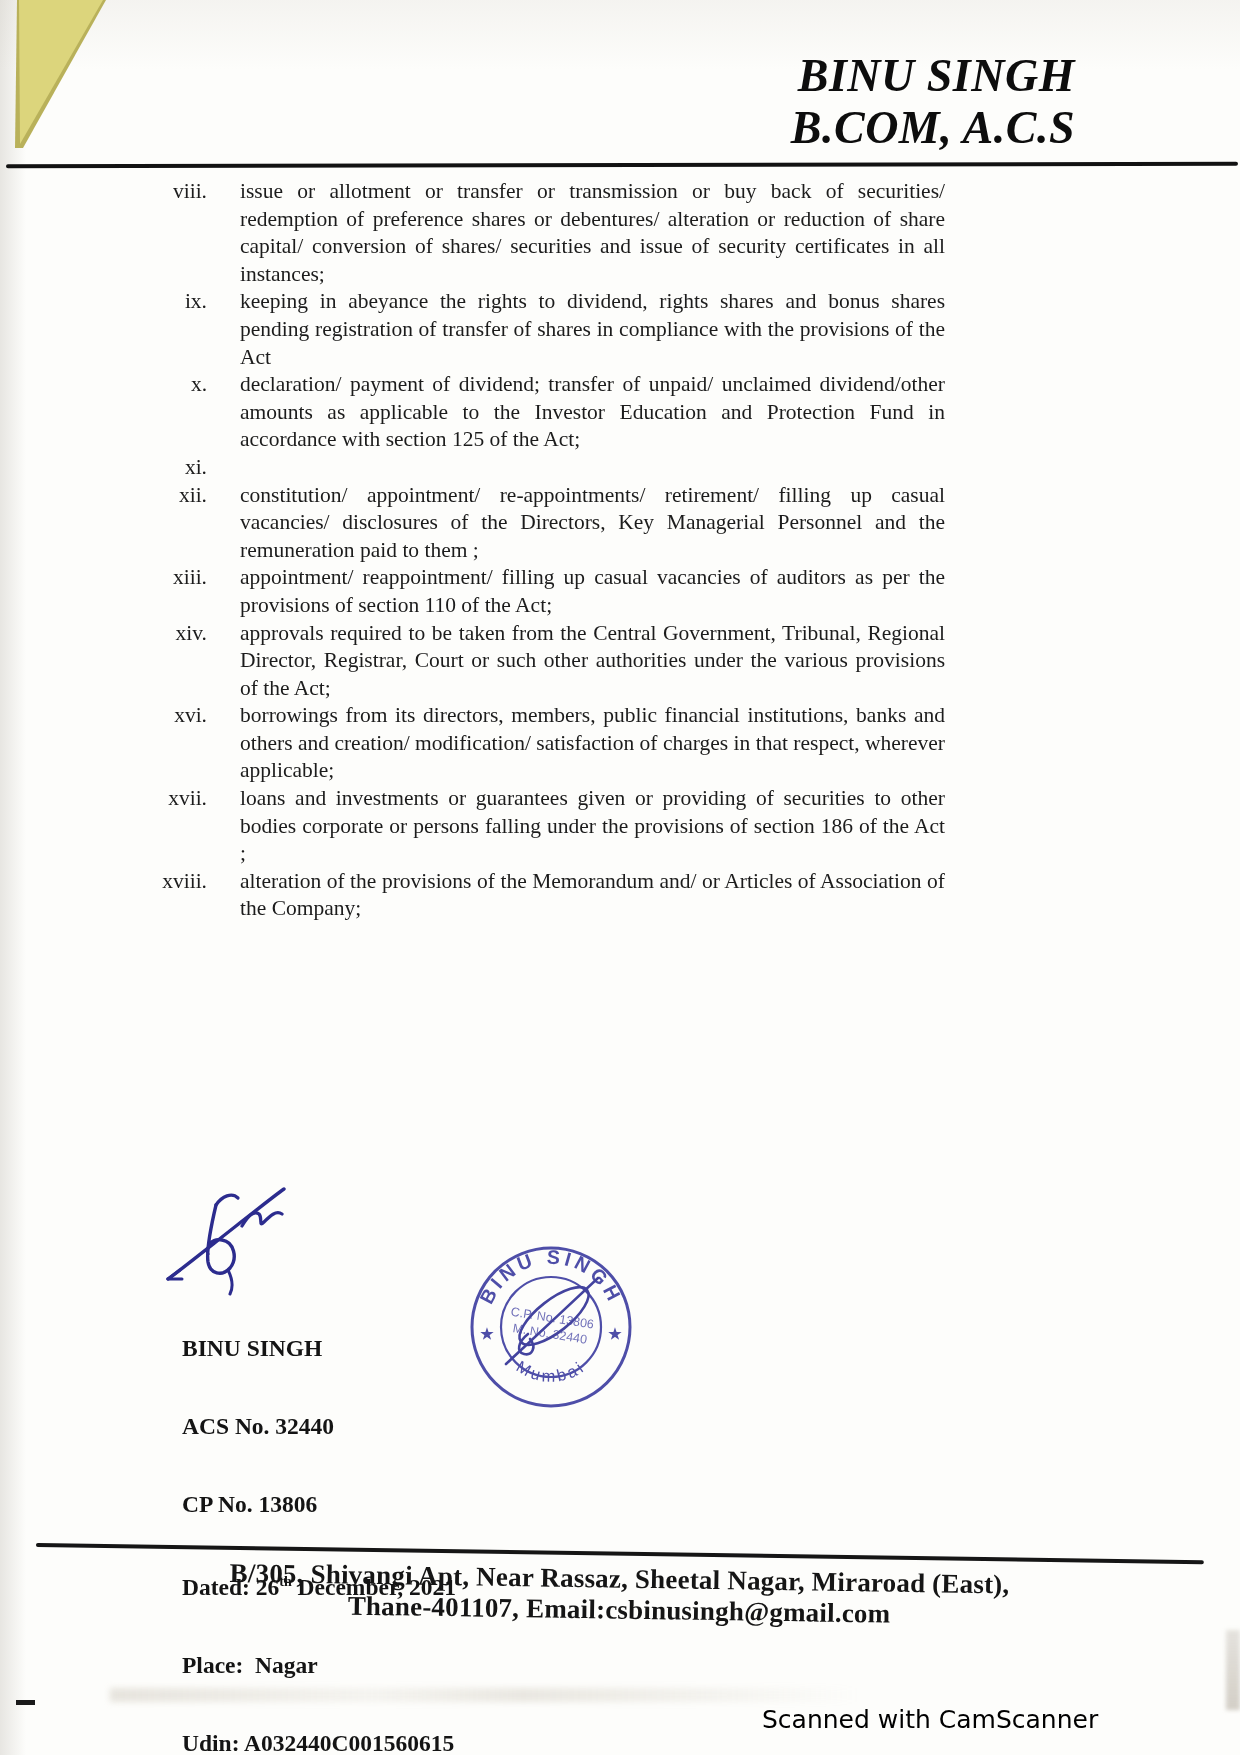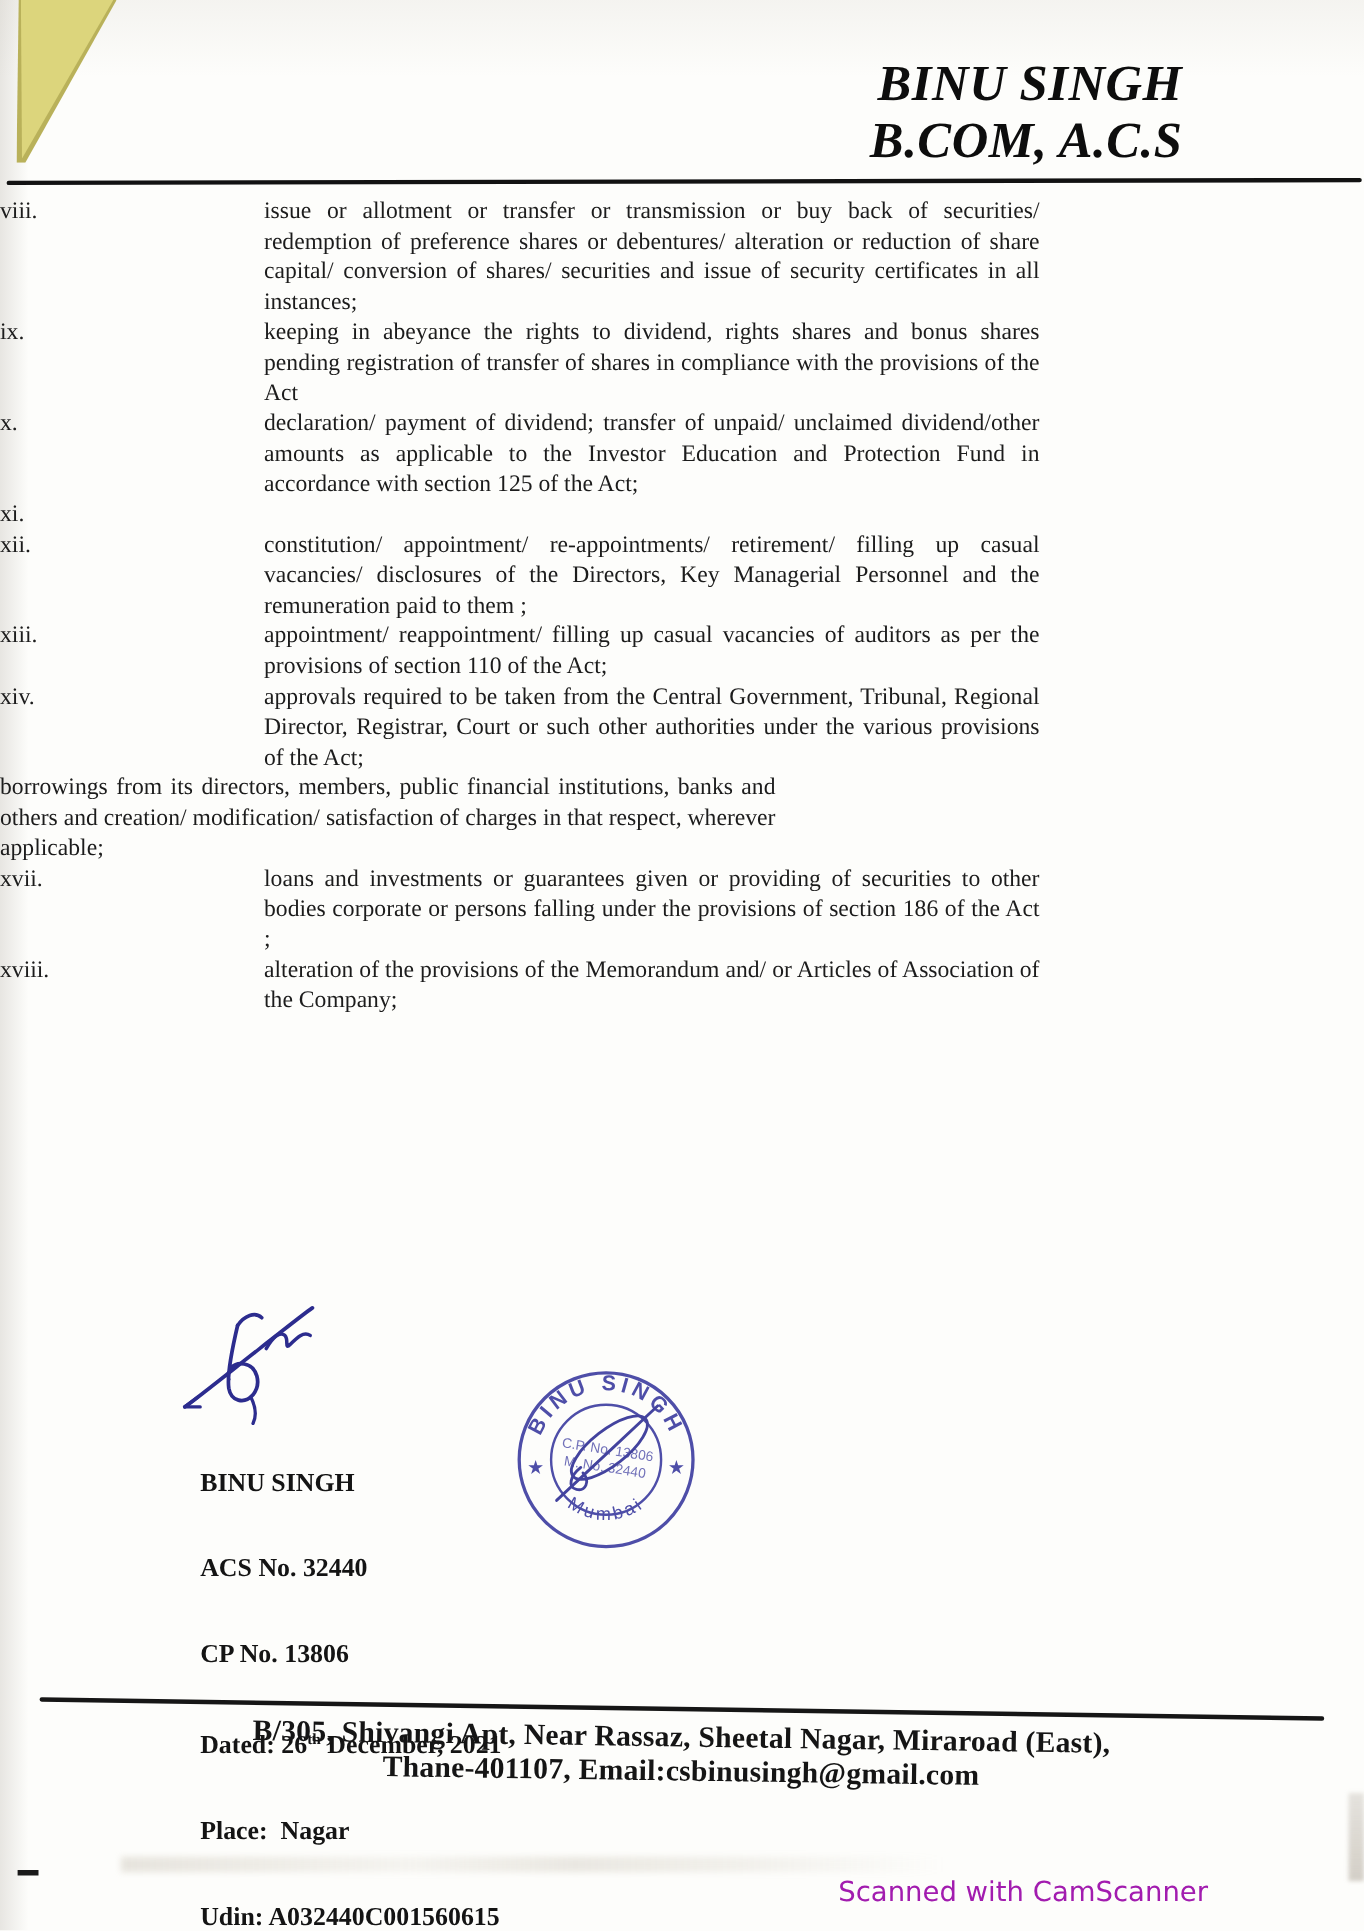--- a/index.html
+++ b/index.html
@@ -38,21 +38,21 @@
   }
   .header-rule{
     position:absolute;left:6px;top:163px;width:1232px;height:4px;
     background:#121212;border-radius:3px;transform:rotate(-.12deg);z-index:3;
   }
   .list{
     position:absolute;left:0;top:178px;width:945px;z-index:3;
     color:#1c1c1c;font-size:21.5px;line-height:27.6px;
   }
   .row{display:flex;}
-  .num{width:240px;box-sizing:border-box;padding-right:33px;flex:none;}
+  .num{width:240px;box-sizing:border-box;padding-right:33px;text-align:right;flex:none;}
   .txt{width:705px;text-align:justify;text-align-last:left;}
   .sig-svg{position:absolute;left:158px;top:1178px;z-index:4;}
   .sig-block{
     position:absolute;left:182px;top:1283px;z-index:3;
     font-weight:bold;color:#141414;font-size:23.5px;line-height:26px;
     white-space:pre-wrap;
   }
   .sig-block sup{font-size:14px;}
   .stamp{position:absolute;left:466px;top:1242px;z-index:4;opacity:.95;}
   .footer{
@@ -66,21 +66,21 @@
   }
   .ghost-strip{
     position:absolute;left:110px;top:1688px;width:750px;height:14px;z-index:2;
     background:linear-gradient(90deg, rgba(175,165,145,.28), rgba(175,165,145,.10) 35%,
                rgba(175,165,145,.24) 55%, rgba(175,165,145,.14) 75%, rgba(175,165,145,0));
     filter:blur(3px);
   }
   .edge-dash{position:absolute;left:16px;top:1700px;width:19px;height:5px;background:#1a1a1a;z-index:3;}
   .scanner-credit{
     position:absolute;left:762px;top:1705px;z-index:3;
-    font-family:"DejaVu Sans", sans-serif;font-size:25px;color:#a21caf;
+    font-family:"DejaVu Sans", sans-serif;font-size:25px;color:#000000;
   }
   .speck{position:absolute;right:0;top:1630px;width:14px;height:80px;z-index:2;
     background:linear-gradient(180deg, rgba(160,150,135,.25), rgba(160,150,135,.45));filter:blur(2px);}
 </style>
 </head>
 <body>
 
 <div class="fold-edge"></div>
 <div class="fold"></div>
 <div class="ghost-strip"></div>
@@ -115,20 +115,21 @@
   </div>
   <div class="row">
     <div class="num">xiii.</div>
     <div class="txt">appointment/ reappointment/ filling up casual vacancies of auditors as per the provisions of section 110 of the Act;</div>
   </div>
   <div class="row">
     <div class="num">xiv.</div>
     <div class="txt">approvals required to be taken from the Central Government, Tribunal, Regional Director, Registrar, Court or such other authorities under the various provisions of the Act;</div>
   </div>
   <div class="row">
+    <div class="num">xvi.</div>
     <div class="txt">borrowings from its directors, members, public financial institutions, banks and others and creation/ modification/ satisfaction of charges in that respect, wherever applicable;</div>
   </div>
   <div class="row">
     <div class="num">xvii.</div>
     <div class="txt">loans and investments or guarantees given or providing of securities to other bodies corporate or persons falling under the provisions of section 186 of the Act ;</div>
   </div>
   <div class="row">
     <div class="num">xviii.</div>
     <div class="txt">alteration of the provisions of the Memorandum and/ or Articles of Association of the Company;</div>
   </div>

